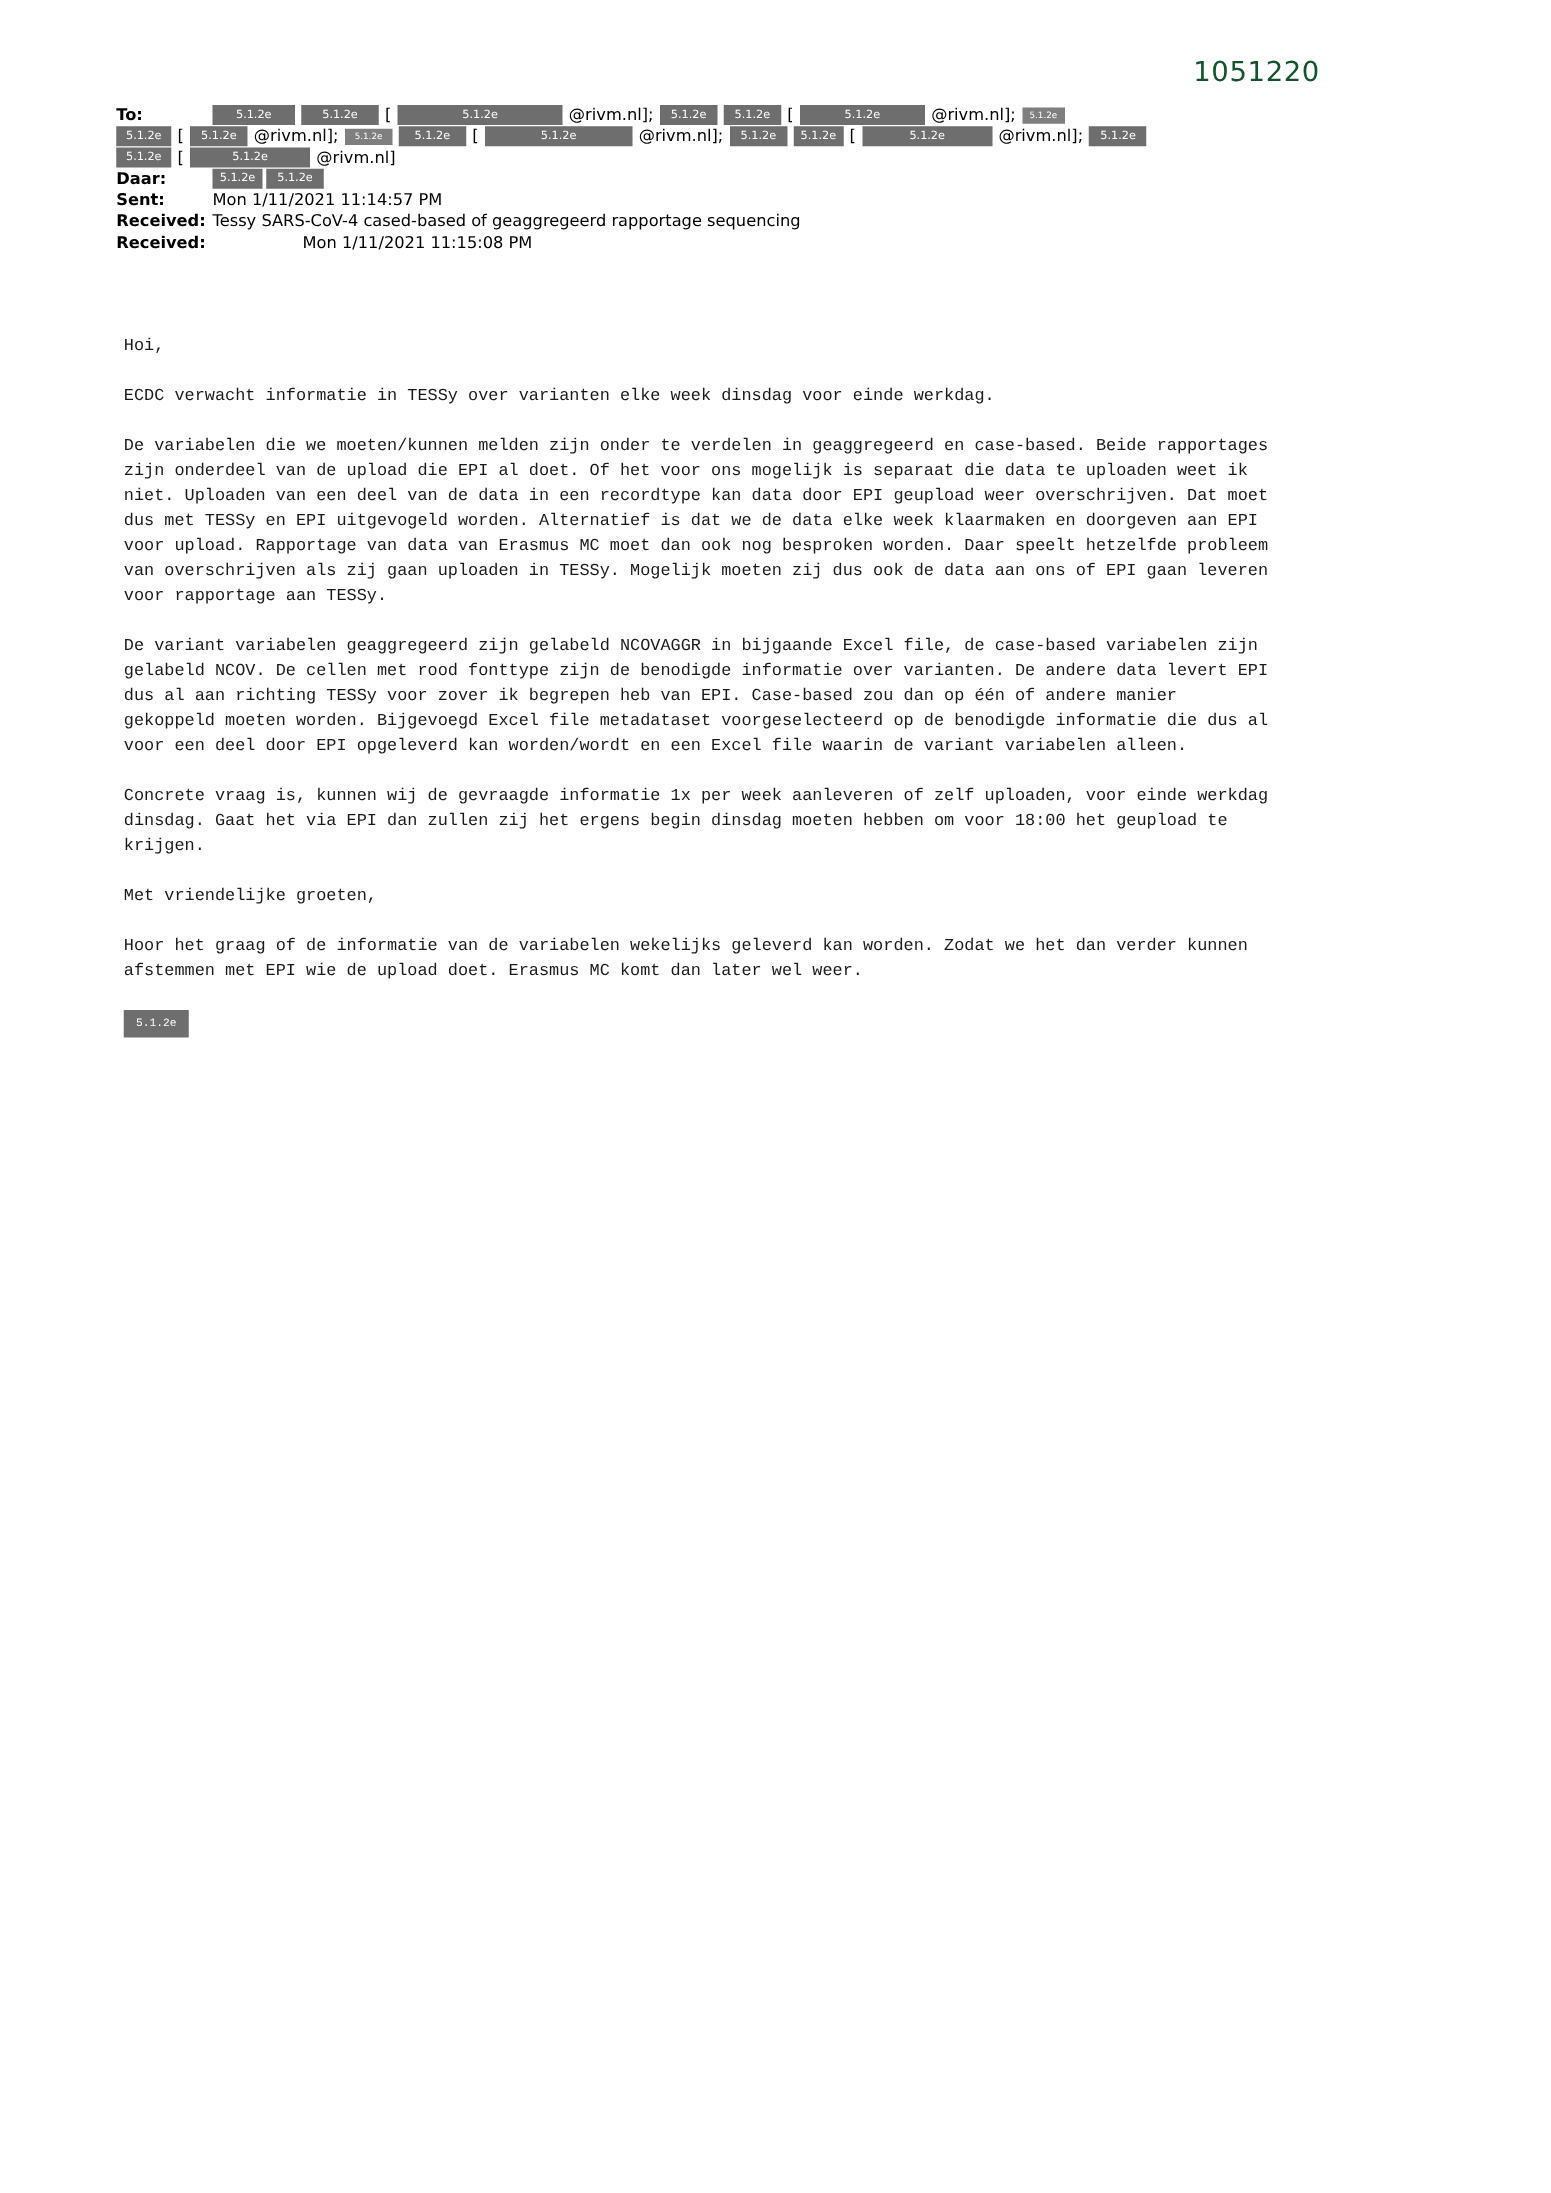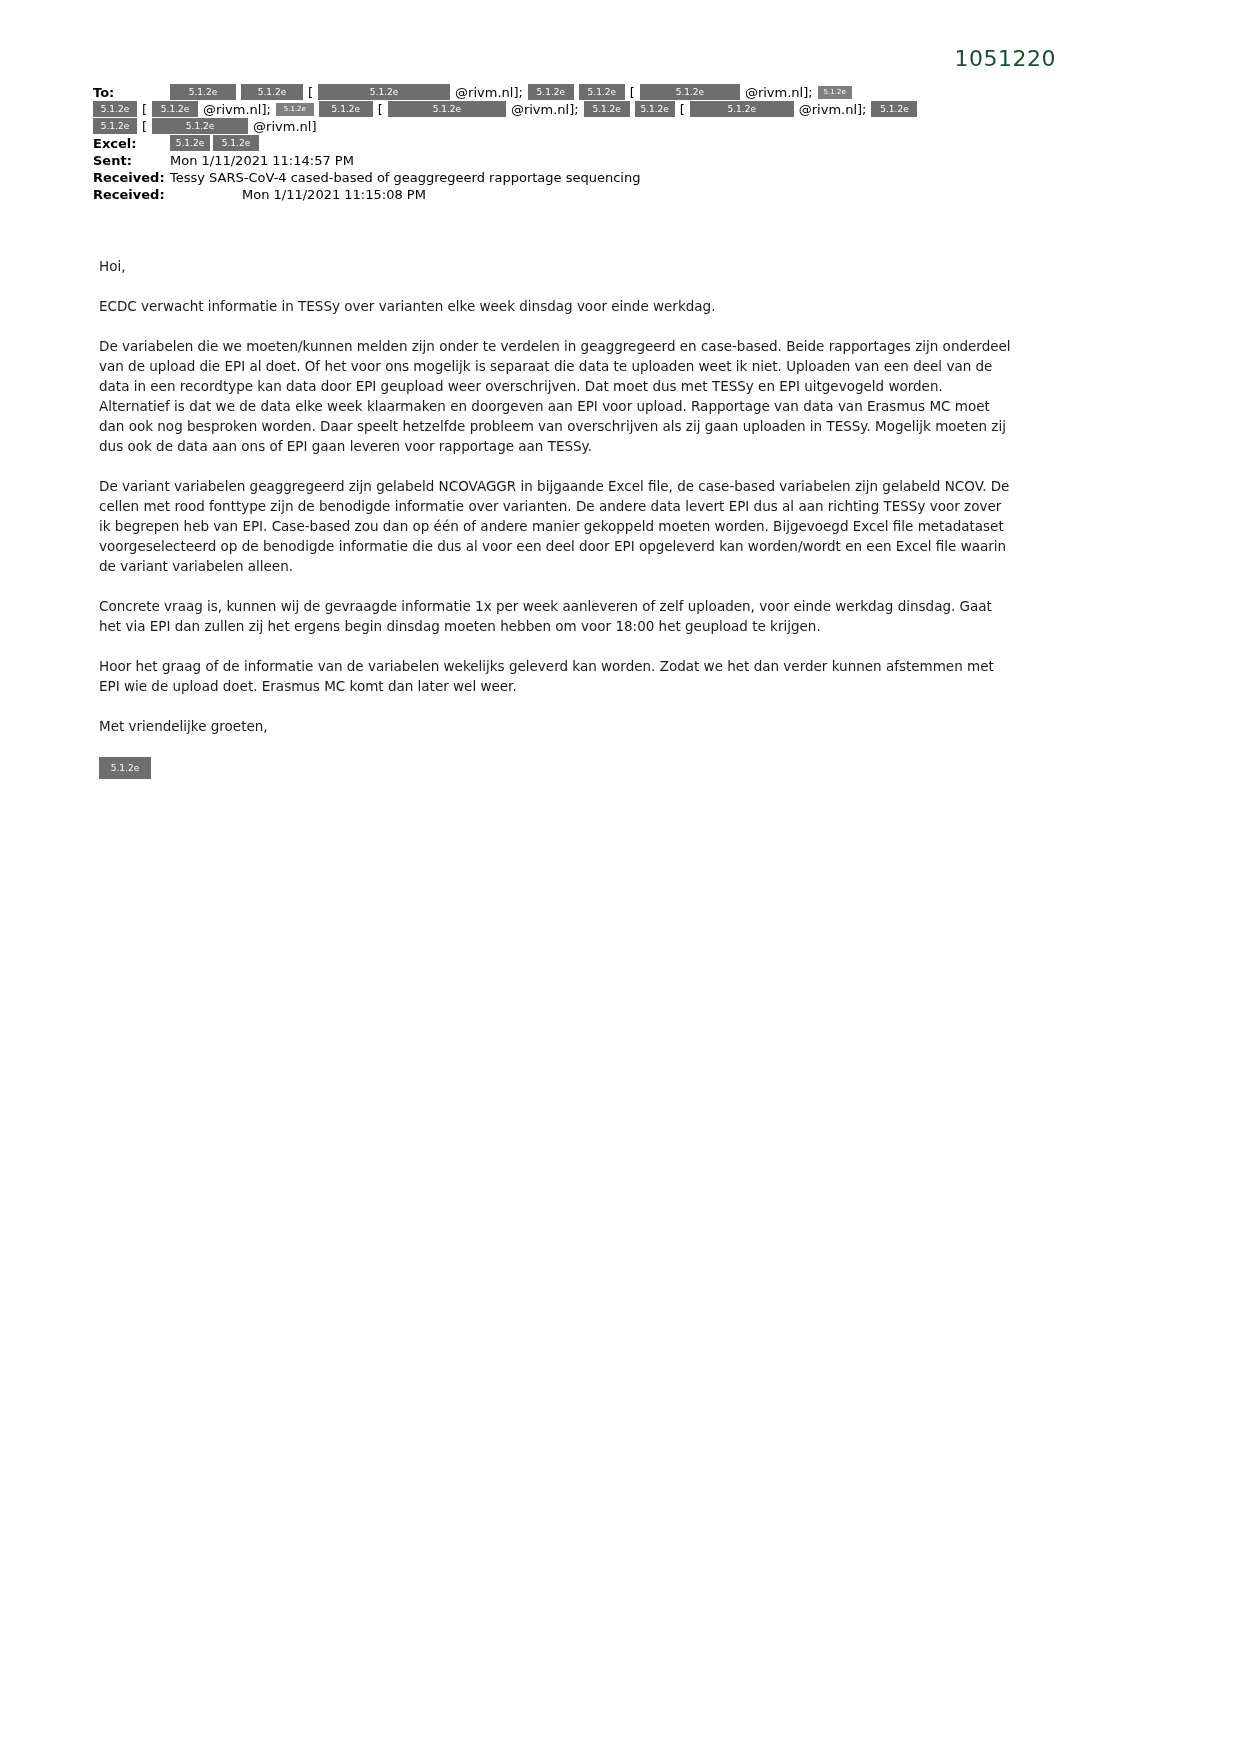--- a/index.html
+++ b/index.html
@@ -73,26 +73,27 @@
   .attachments { margin-top: 6px; }
   .attachment-row { min-height: 17px; }
   .attachment-link {
     color: var(--link);
     text-decoration: underline;
     font-size: 13px;
     cursor: pointer;
   }
   .body {
     position: absolute;
-    top: 256px;
+    top: 268px;
     left: 99px;
     width: 916px;
     font-size: 13.5px;
     line-height: 20px;
     color: #1a1a1a;
+    font-family: Liberation Mono, monospace;
   }
   .body p { margin: 0 0 20px 0; }
   .signature { margin-top: 16px; }
 </style>
 </head>
 <body>
 
 <div class="page">
 
   <div class="page-number">1051220</div>
@@ -133,21 +134,21 @@
     </div>
 
     <div class="hrow">
       <span class="chip" style="width:44px">5.1.2e</span>
       <span class="tok">[</span>
       <span class="chip" style="width:96px">5.1.2e</span>
       <span class="tok">@rivm.nl]</span>
     </div>
 
     <div class="hrow">
-      <span class="hlabel">Excel:</span>
+      <span class="hlabel">Daar:</span>
       <span class="chip" style="width:40px;margin-right:-2px">5.1.2e</span>
       <span class="chip" style="width:46px">5.1.2e</span>
     </div>
 
     <div class="hrow">
       <span class="hlabel">Sent:</span>
       <span class="hvalue">Mon 1/11/2021 11:14:57 PM</span>
     </div>
 
     <div class="hrow">
@@ -164,20 +165,20 @@
     </div>
 
   </div>
 
   <div class="body">
     <p>Hoi,</p>
     <p>ECDC verwacht informatie in TESSy over varianten elke week dinsdag voor einde werkdag.</p>
     <p>De variabelen die we moeten/kunnen melden zijn onder te verdelen in geaggregeerd en case-based. Beide rapportages zijn onderdeel van de upload die EPI al doet. Of het voor ons mogelijk is separaat die data te uploaden weet ik niet. Uploaden van een deel van de data in een recordtype kan data door EPI geupload weer overschrijven. Dat moet dus met TESSy en EPI uitgevogeld worden. Alternatief is dat we de data elke week klaarmaken en doorgeven aan EPI voor upload. Rapportage van data van Erasmus MC moet dan ook nog besproken worden. Daar speelt hetzelfde probleem van overschrijven als zij gaan uploaden in TESSy. Mogelijk moeten zij dus ook de data aan ons of EPI gaan leveren voor rapportage aan TESSy.</p>
     <p>De variant variabelen geaggregeerd zijn gelabeld NCOVAGGR in bijgaande Excel file, de case-based variabelen zijn gelabeld NCOV. De cellen met rood fonttype zijn de benodigde informatie over varianten. De andere data levert EPI dus al aan richting TESSy voor zover ik begrepen heb van EPI. Case-based zou dan op één of andere manier gekoppeld moeten worden. Bijgevoegd Excel file metadataset voorgeselecteerd op de benodigde informatie die dus al voor een deel door EPI opgeleverd kan worden/wordt en een Excel file waarin de variant variabelen alleen.</p>
     <p>Concrete vraag is, kunnen wij de gevraagde informatie 1x per week aanleveren of zelf uploaden, voor einde werkdag dinsdag. Gaat het via EPI dan zullen zij het ergens begin dinsdag moeten hebben om voor 18:00 het geupload te krijgen.</p>
+    <p>Met vriendelijke groeten,</p>
     <p>Hoor het graag of de informatie van de variabelen wekelijks geleverd kan worden. Zodat we het dan verder kunnen afstemmen met EPI wie de upload doet. Erasmus MC komt dan later wel weer.</p>
-    <p>Met vriendelijke groeten,</p>
     <div class="signature">
       <span class="chip sig" style="width:52px">5.1.2e</span>
     </div>
   </div>
 
 </div>
 
 </body></html>

